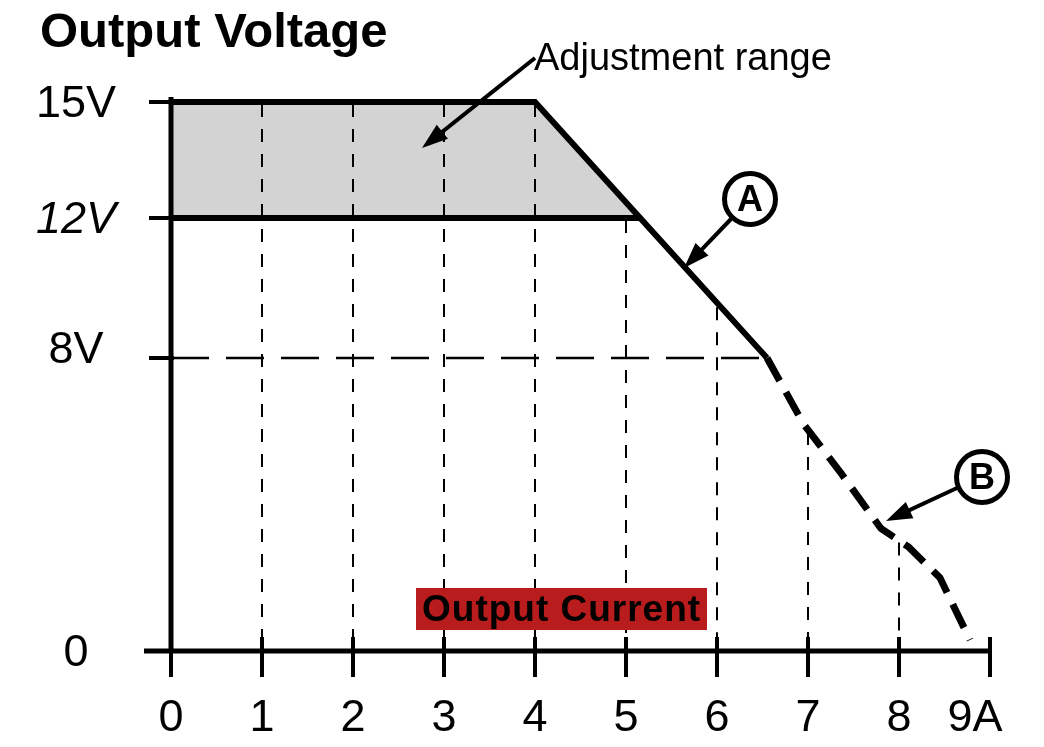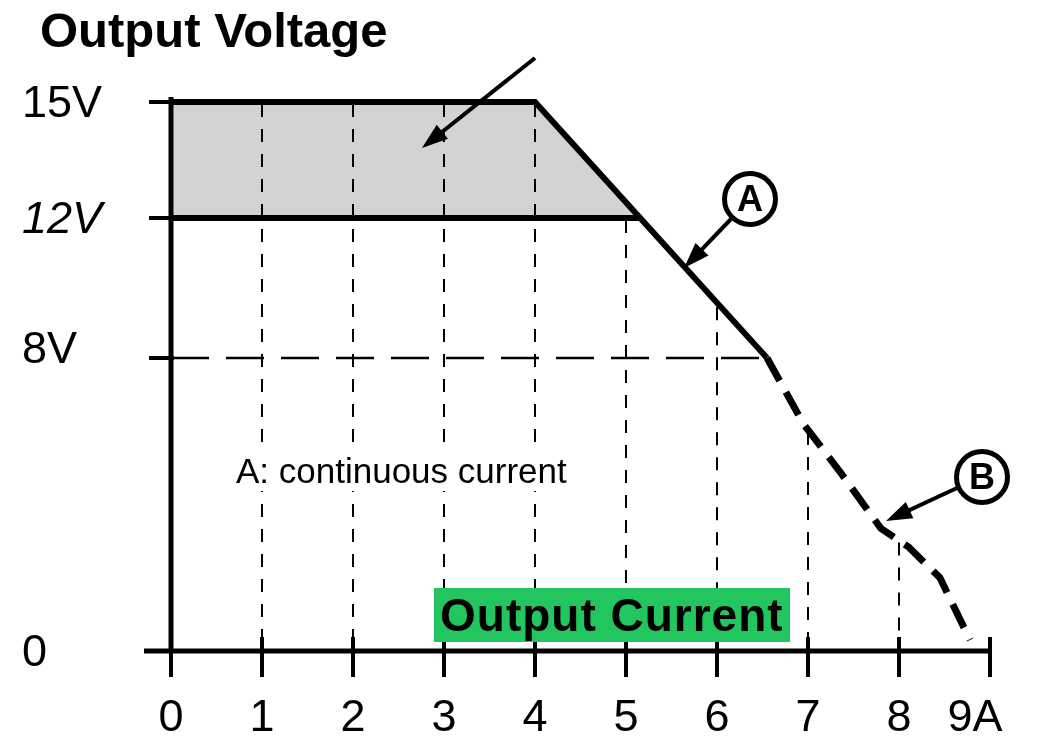--- a/index.html
+++ b/index.html
@@ -8,22 +8,22 @@
     background:#ffffff;
     font-family:"Liberation Sans","DejaVu Sans",sans-serif;
     color:#000;
   }
   #stage{position:absolute;left:0;top:0;width:1044px;height:747px;margin-left:22px;}
   svg{position:absolute;left:0;top:0;}
   .abs{position:absolute;white-space:nowrap;}
   .chart-title{left:18px;top:2px;font-size:49px;font-weight:bold;letter-spacing:0px;}
   .adj-label{left:512px;top:36px;font-size:38px;}
   .legend{left:206px;top:450px;font-size:35px;line-height:37px;background:#fff;padding:2px 8px;}
-  .xaxis-title{left:412px;top:588px;font-size:46px;font-weight:bold;letter-spacing:1px;background:#22c55e;padding:0 6px;}
-  .ytick-label{left:0;width:108px;text-align:left;font-size:45px;line-height:48px;}
+  .xaxis-title{left:394px;top:588px;font-size:37px;font-weight:bold;letter-spacing:1px;background:#b91c1c;padding:0 6px;}
+  .ytick-label{left:0;width:108px;text-align:center;font-size:45px;line-height:48px;}
   .xtick-label{width:90px;text-align:center;font-size:45px;line-height:48px;top:692px;}
   .circ{
     width:46px;height:46px;border:5px solid #000;border-radius:50%;
     text-align:center;font-size:36px;font-weight:bold;line-height:46px;
     background:#fff;
   }
 </style>
 </head>
 <body>
 
@@ -62,23 +62,23 @@
       <line x1="513" y1="58" x2="415.6443534605499" y2="135.53989547389833" stroke="#000000" stroke-width="4"></line>
       <polygon fill="#000000" points="400,148 414.7306124619691,124.76190505882035 425.9447065354606,138.84182317331528"></polygon>
       <line x1="709" y1="219" x2="675.8445036745874" y2="253.5663685094728" stroke="#000000" stroke-width="4"></line>
       <polygon fill="#000000" points="662,268 673.5027206062263,243.00625240875033 686.4929889477008,255.46630571587892"></polygon>
       <line x1="935" y1="488" x2="882.1366932242154" y2="512.5702693464915" stroke="#000000" stroke-width="4"></line>
       <polygon fill="#000000" points="864,521 883.7843223974011,501.879838199542 891.3710799855588,518.2028621013358"></polygon>
     </svg>
 
   <div class="abs chart-title">Output Voltage</div>
 
+  <div class="abs adj-label">Adjustment range</div>
 
   <div class="abs legend">
-    <div>A: continuous current</div>
   </div>
 
   <div class="abs xaxis-title">Output Current</div>
 
   <div class="abs circ" style="left:700px;top:171px;">
     <span>A</span>
   </div>
 
   <div class="abs circ" style="left:932px;top:449px;">
     <span>B</span>

